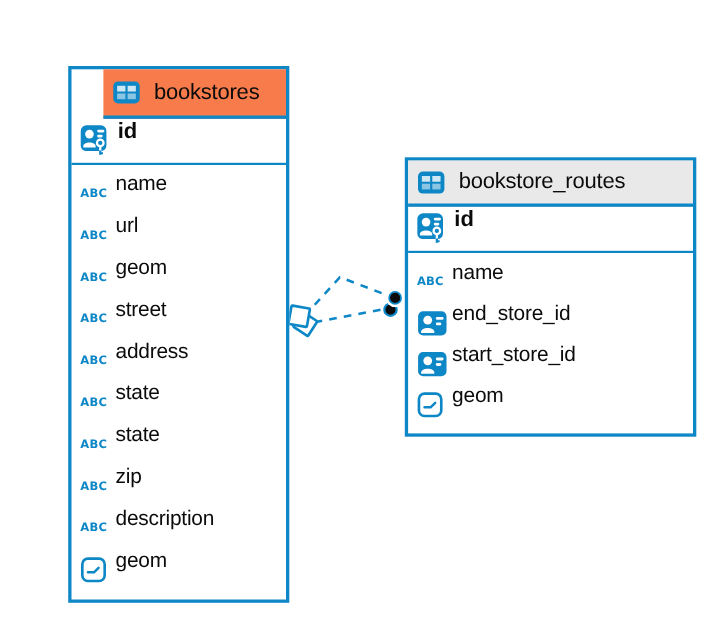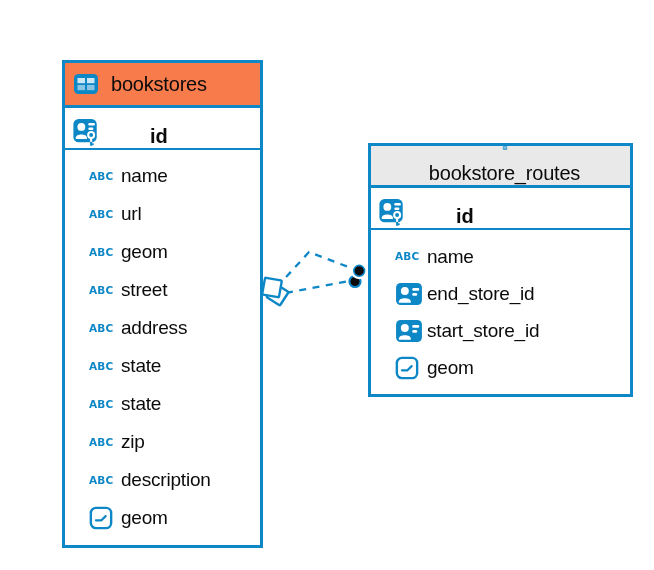--- a/index.html
+++ b/index.html
@@ -26,39 +26,38 @@
   }
   .card-bookstores{left:62px;top:60px;width:201px;height:488px;}
   .card-routes{left:368px;top:143px;width:265px;height:254px;}
   .t-header{
     display:flex;align-items:center;
     gap:12px;padding-left:8px;
     border-bottom:3px solid var(--blue);
     font-size:20px;letter-spacing:-0.2px;
     flex:0 0 auto;
   }
-  .card-bookstores .t-header{height:45px;background:var(--orange);}
-  .card-routes .t-header{height:42px;background:var(--gray);flex-direction:column;}
+  .card-bookstores .t-header{height:45px;background:var(--orange);margin-left:29px;}
+  .card-routes .t-header{height:42px;background:var(--gray);}
   .pk-row{
-    display:flex;align-items:flex-end;
+    display:flex;align-items:flex-start;
     padding-left:7px;
     border-bottom:2px solid var(--blue);
     font-size:20px;font-weight:bold;
     flex:0 0 auto;
-    gap:43px;
   }
   .card-bookstores .pk-row{height:42px;}
   .card-routes .pk-row{height:42px;}
   .pk-row .pk-ic{margin-right:7px;}
   .rows{flex:1 1 auto;}
   .card-bookstores .rows{padding-top:7px;}
   .card-routes .rows{padding-top:8px;}
   .row{
-    display:flex;align-items:center;
-    padding-left:24px;
+    display:flex;
+    padding-left:8px;
     font-size:19px;letter-spacing:-0.2px;
   }
   .card-bookstores .row{height:38px;}
   .card-routes .row{height:37px;}
   .icon-wrap{
     width:32px;flex:0 0 32px;
     display:flex;align-items:center;justify-content:flex-start;
   }
   .abc{
     font-family:"DejaVu Sans",sans-serif;

